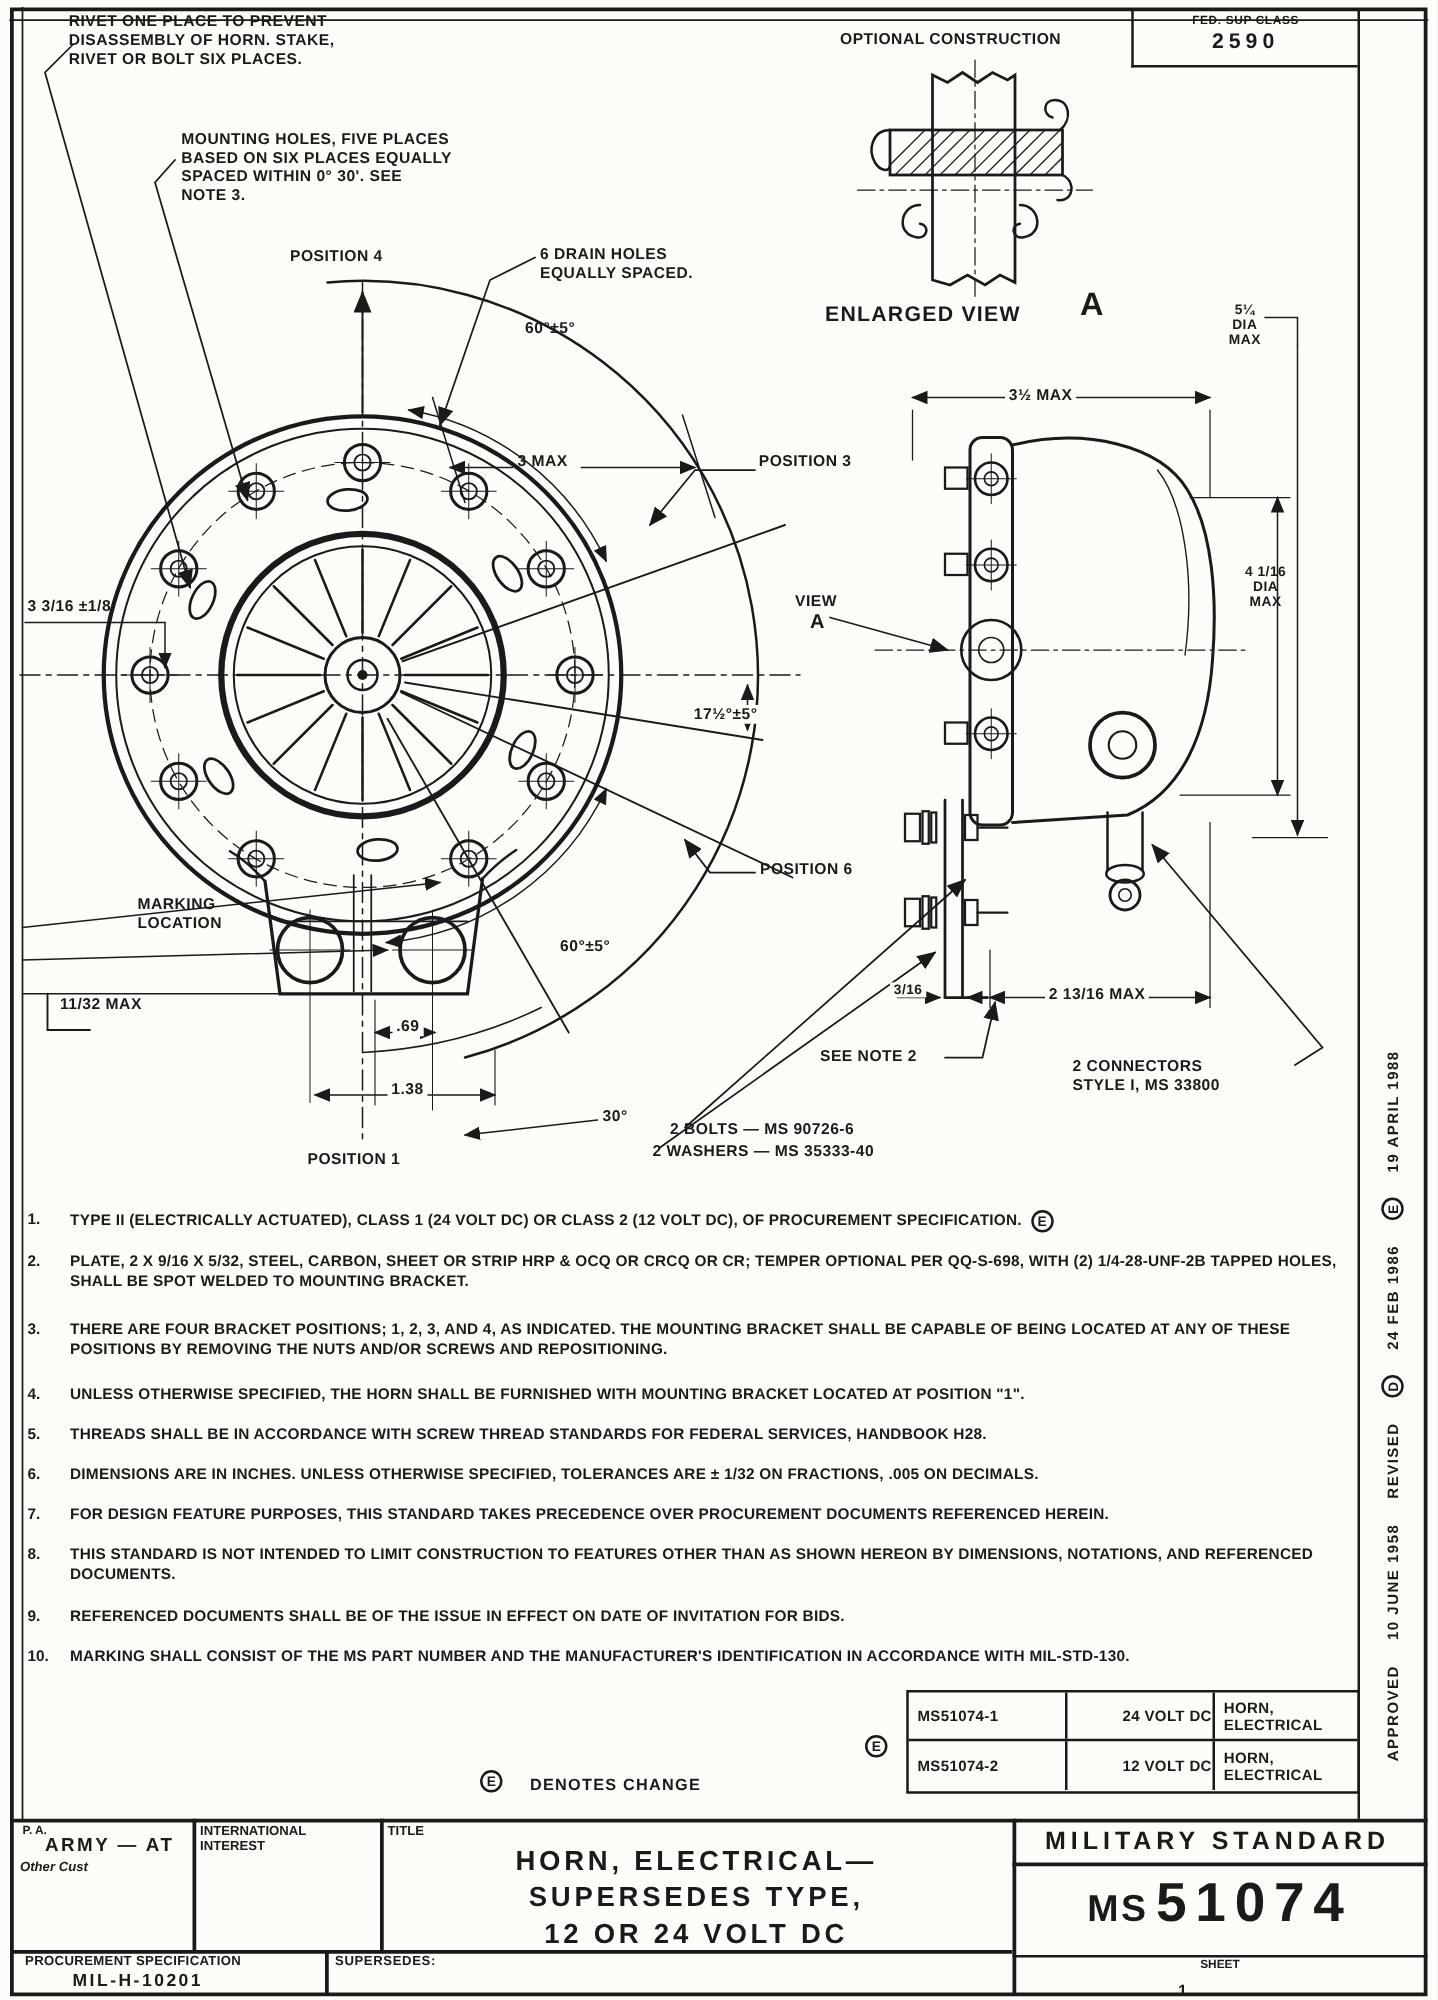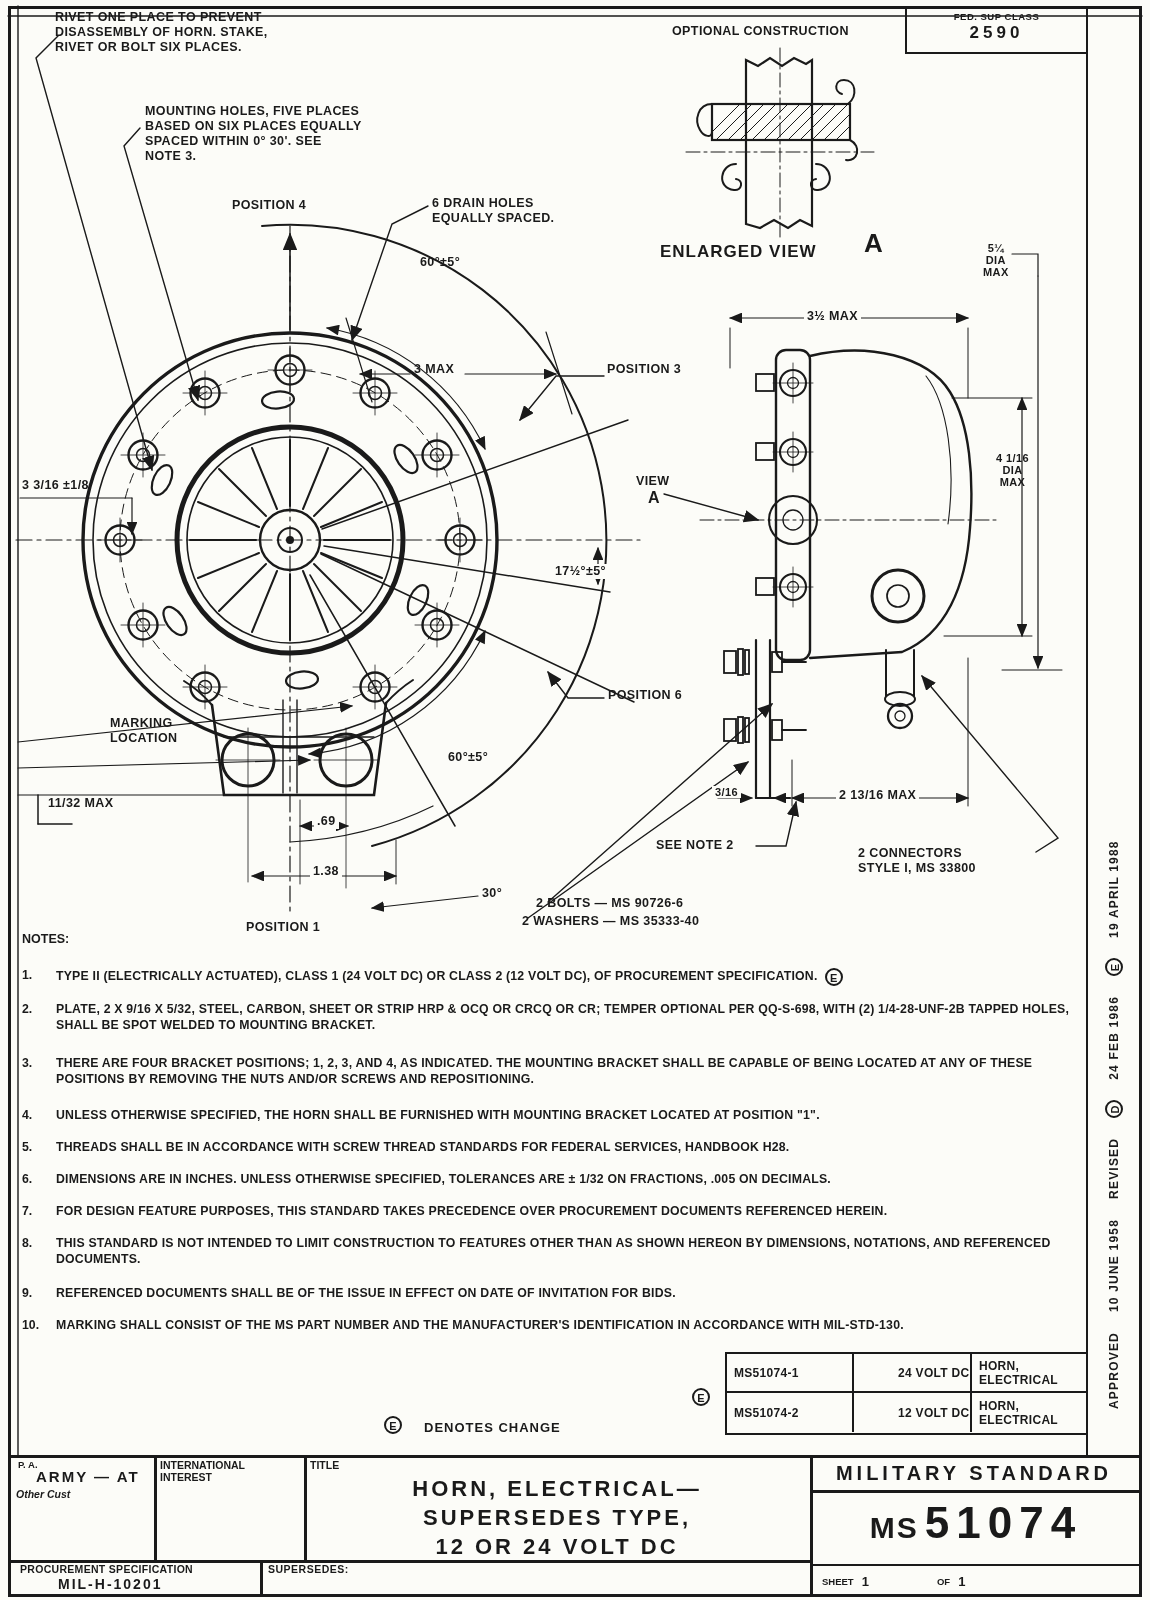--- a/index.html
+++ b/index.html
@@ -40,21 +40,21 @@
   .army-sub{position:absolute;left:16px;top:1488px;font-size:10.5px;font-style:italic;}
   .intl{position:absolute;left:160px;top:1459px;font-size:10.5px;line-height:12px;white-space:pre-line;}
   .title-label{position:absolute;left:310px;top:1459px;font-size:10.5px;}
   .main-title{position:absolute;left:310px;top:1474px;width:494px;text-align:center;font-size:22px;line-height:29px;letter-spacing:3px;}
   .msbox{position:absolute;left:810px;top:1455px;width:332px;height:141px;}
   .ms-std{font-size:20px;letter-spacing:4px;text-align:center;padding:7px 4px 5px 0;border-bottom:3px solid #1a1a1a;}
   .ms-num{display:flex;align-items:baseline;justify-content:center;gap:6px;margin-top:5px;}
   .ms-pre{font-size:30px;letter-spacing:2px;}
   .ms-val{font-size:44px;letter-spacing:7px;}
   .ms-strip{position:absolute;left:0;bottom:0;width:100%;height:32px;border-top:2.5px solid #1a1a1a;
-            display:flex;align-items:center;padding:0 12px;gap:8px;}
+            display:flex;align-items:center;padding:0 12px;gap:8px;flex-direction:column;}
   .ms-strip .k{font-size:9.5px;} .ms-strip .v{font-size:13px;margin-right:60px;}
   .proc-label{position:absolute;left:20px;top:1563px;font-size:10.5px;letter-spacing:.3px;}
   .proc-val{position:absolute;left:58px;top:1576px;font-size:14px;letter-spacing:2px;}
   .supers{position:absolute;left:268px;top:1563px;font-size:10.5px;letter-spacing:.5px;}
   .denotes{position:absolute;left:424px;top:1420px;font-size:13px;letter-spacing:1px;}
   .circE-table{position:absolute;left:692px;top:1388px;}
   .circE-denote{position:absolute;left:384px;top:1416px;}
 </style>
 </head>
 <body>
@@ -375,23 +375,20 @@
   <div class="lbl" style="left:482px;top:886px">30°</div>
   <div class="lbl" style="left:246px;top:920px">POSITION 1</div>
   <div class="lbl" style="left:656px;top:838px">SEE NOTE 2</div>
   <div class="lbl" style="left:858px;top:846px">2 CONNECTORS
 STYLE I, MS 33800</div>
   <div class="lbl" style="left:536px;top:896px">2 BOLTS — MS 90726-6</div>
   <div class="lbl" style="left:522px;top:914px">2 WASHERS — MS 35333-40</div>
   <div class="lbl sm bg" style="left:712px;top:786px">3/16</div>
   <div class="lbl bg" style="left:836px;top:788px">2 13/16 MAX</div>
 
-  <div class="notes">
-    <div class="nh">NOTES:</div>
-  </div>
   <div class="nrow" style="left:22px;top:968px">
     <div class="nnum">1.</div>
     <div class="ntxt"><span>TYPE II (ELECTRICALLY ACTUATED), CLASS 1 (24 VOLT DC) OR CLASS 2 (12 VOLT DC), OF PROCUREMENT SPECIFICATION.</span>&nbsp;&nbsp;<span class="circ">E</span></div>
   </div>
   <div class="nrow" style="left:22px;top:1002px">
     <div class="nnum">2.</div>
     <div class="ntxt">PLATE, 2 X 9/16 X 5/32, STEEL, CARBON, SHEET OR STRIP HRP &amp; OCQ OR CRCQ OR CR; TEMPER OPTIONAL PER QQ-S-698, WITH (2) 1/4-28-UNF-2B TAPPED HOLES, SHALL BE SPOT WELDED TO MOUNTING BRACKET.</div>
   </div>
   <div class="nrow" style="left:22px;top:1056px">
     <div class="nnum">3.</div>

